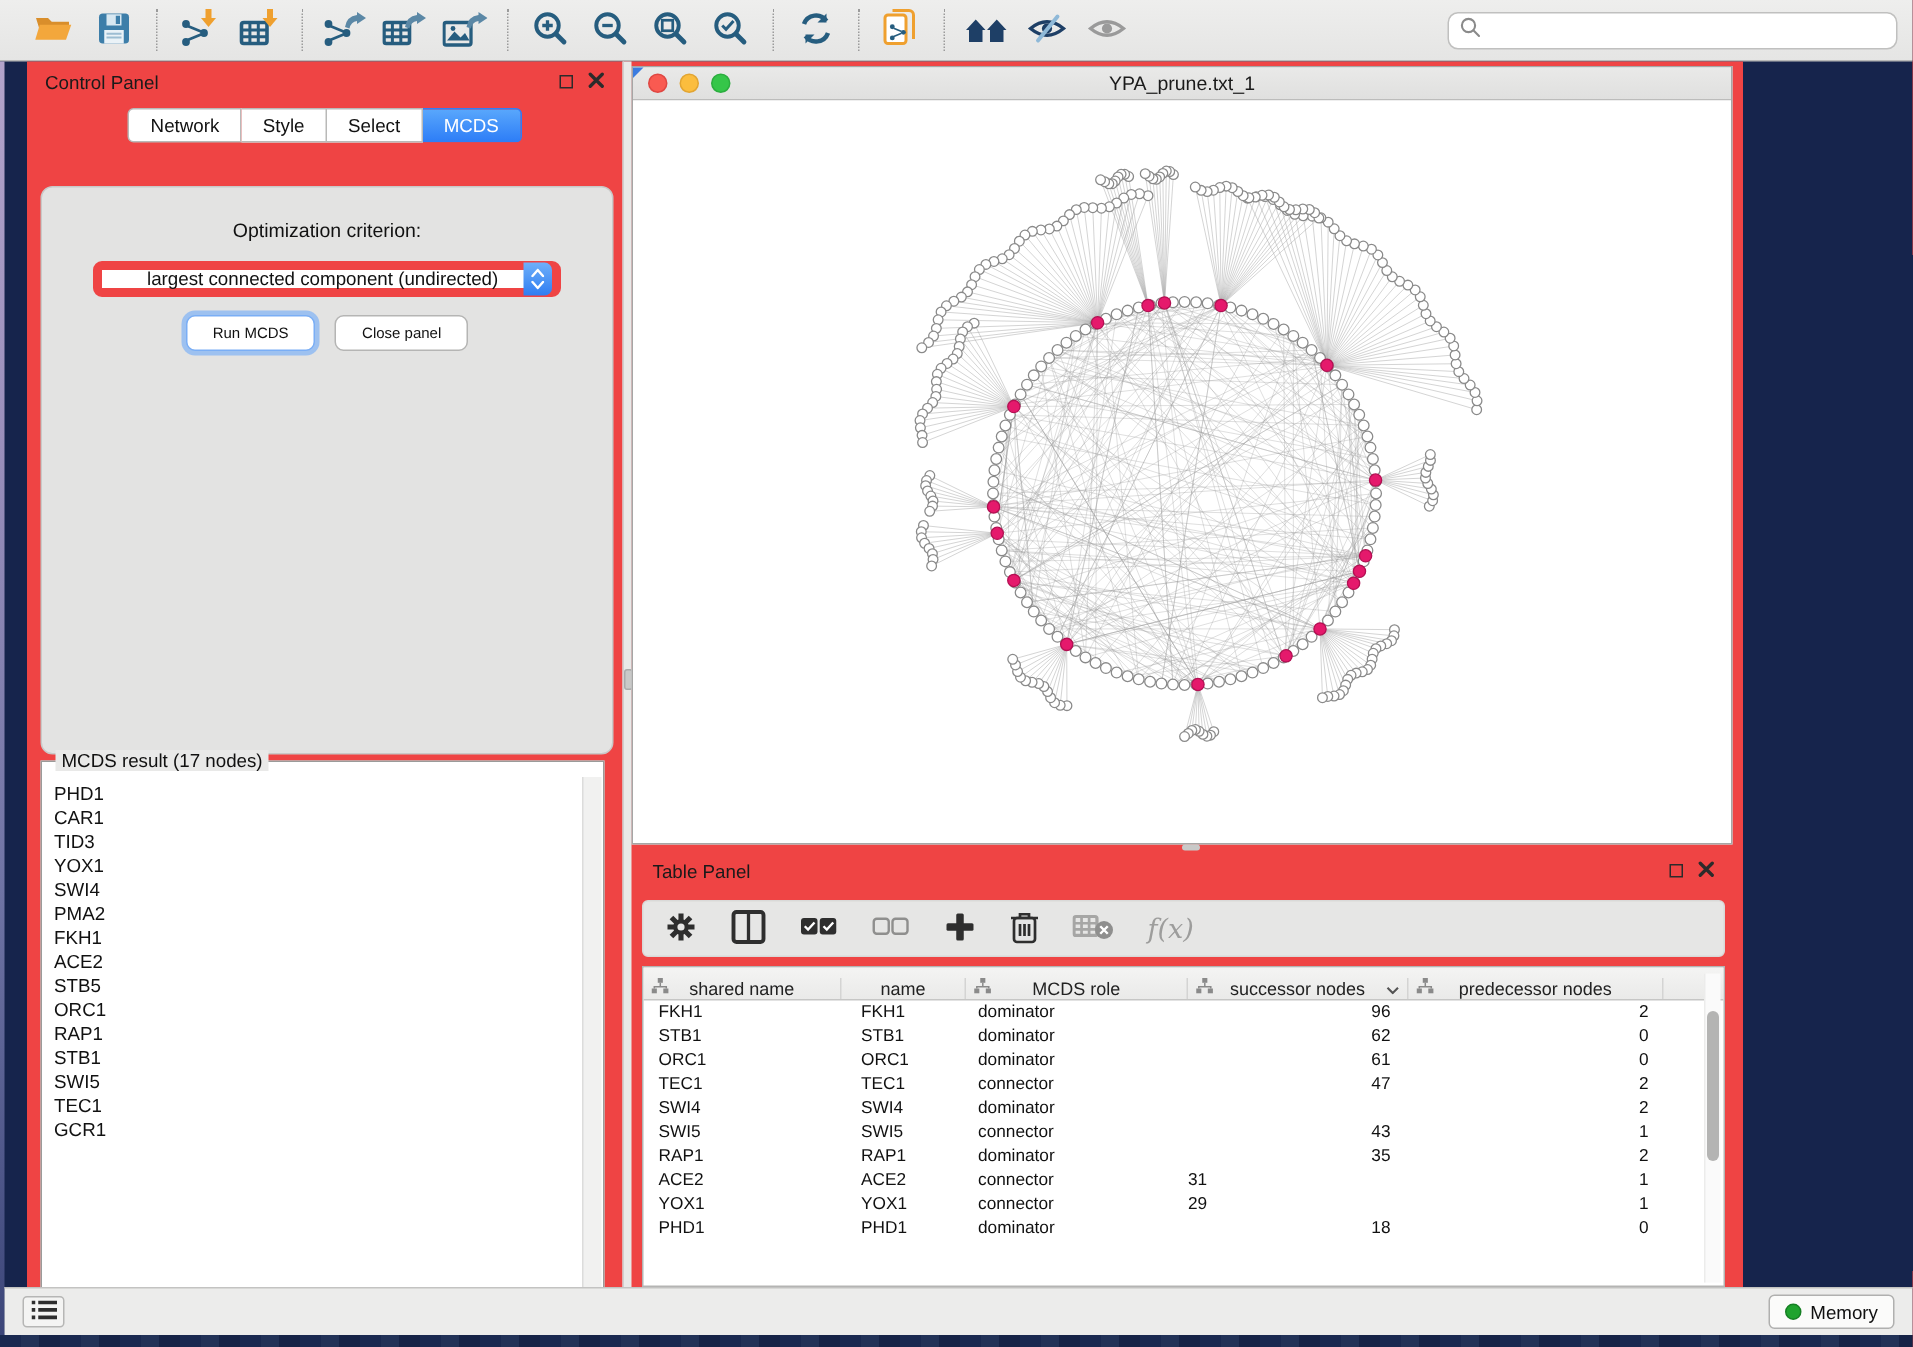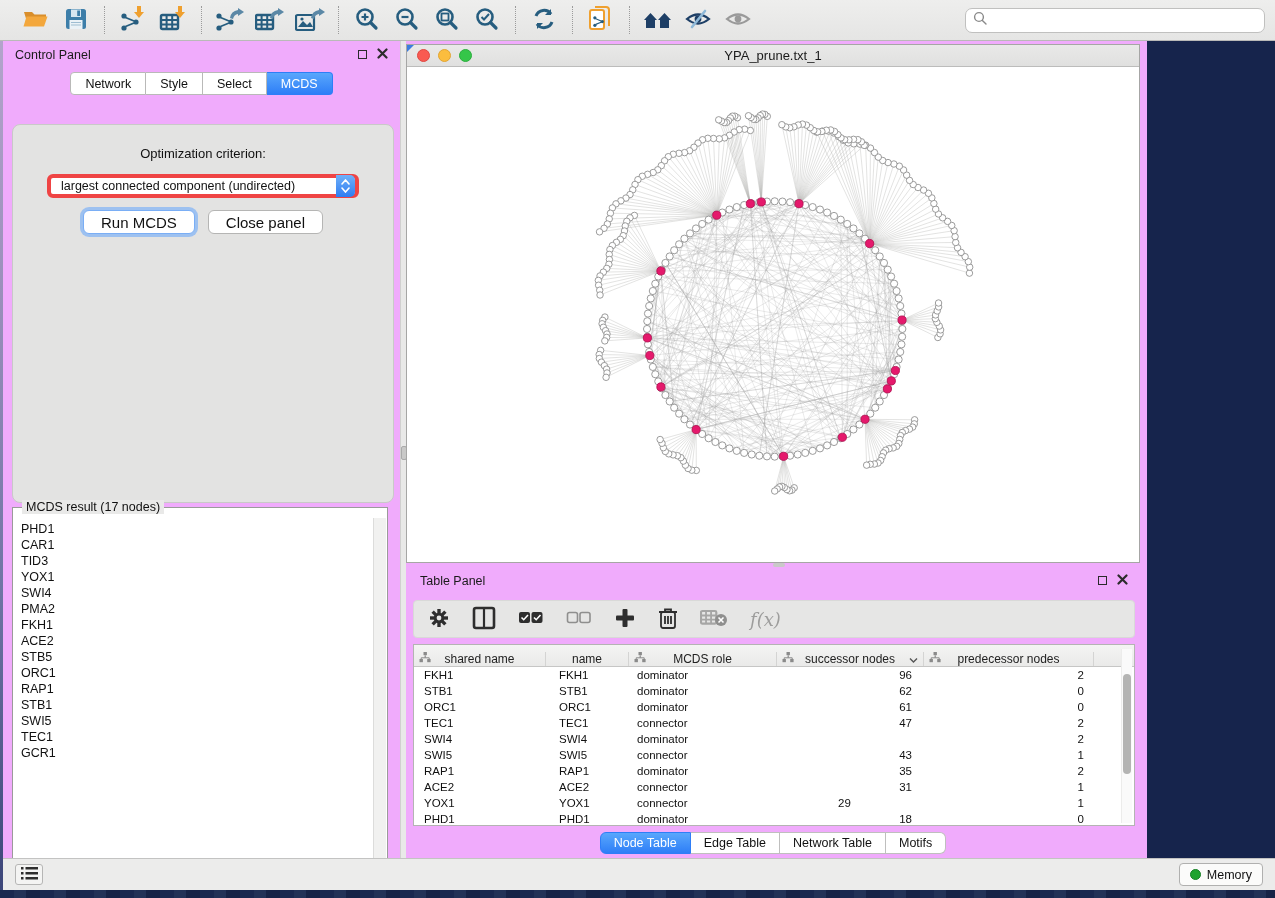--- a/index.html
+++ b/index.html
@@ -29,22 +29,22 @@
   .left-strip {
     position:absolute; left:0; top:41px; width:3px; height:849px;
     background:linear-gradient(#b3a4cb 0%, #9a8fbb 30%, #6f74a4 65%, #3c4679 100%);
   }
   .bottom-strip {
     position:absolute; left:0; top:890px; width:1275px; height:8px;
     background:repeating-linear-gradient(90deg,#1a2950 0 14px,#223257 14px 26px,#162346 26px 40px);
   }
   
   .content {
-    position:absolute; left:3px; top:41px; width:1144px; height:817px;
-    background:#f0abfc; display:flex;
+    position:absolute; left:18px; top:41px; width:1144px; height:817px;
+    background:#ef4444; display:flex;
   }
   
   .control-panel { width:397px; position:relative; }
   .panel-header { height:27px; display:flex; align-items:center; padding:0 12px; }
   .panel-header .ph-title { font-size:12.5px; color:#1a1a1a; }
   .panel-header .ph-icons { margin-left:auto; display:flex; gap:10px; align-items:center; }
   .float-box { width:9px; height:9px; border:1.5px solid #2b2b2b; display:inline-block; }
   .tabs-row { display:flex; justify-content:center; margin-top:4px; position:relative; z-index:2; }
   .tab {
     height:23px; padding:0 14px; background:#fff; border:1px solid #b9b9b8; border-left:none;
@@ -52,34 +52,34 @@
   }
   .tab:first-child { border-left:1px solid #b9b9b8; border-radius:4px 0 0 4px; }
   .tab:last-child { border-radius:0 4px 4px 0; }
   .tab.active { background:linear-gradient(#59a7fc,#2e7ef7); border-color:#2e7ef7; color:#fff; }
   .cp-inner {
     position:absolute; left:9px; right:6px; top:83px; height:379px;
     background:#e3e3e2; border:1px solid #c9c9c8; border-radius:8px;
   }
   .opt-label { text-align:center; margin-top:21px; font-size:13px; color:#111; }
   .opt-select {
-    margin:13px auto 0; width:312px; height:24px; background:#fff; border:4px solid #ef4444;
-    border-radius:6px; display:flex; align-items:center; position:relative;
+    margin:13px auto 0; width:312px; height:24px; background:#fff; border:6px solid #ef4444;
+    border-radius:6px; display:flex; align-items:center; position:relative;padding-left:20px;
   }
   .opt-select .sel-text { flex:1; padding:0 10px; font-size:12.5px; color:#111; white-space:nowrap; }
   .stepper {
     width:19px; height:22px; margin-right:0px; border-radius:0 5px 5px 0;
     background:linear-gradient(#6fb0f9,#2f7df2); display:flex; flex-direction:column;
     align-items:center; justify-content:center; gap:2px;
   }
   .stepper svg { display:block; }
   .btn-row { display:flex; justify-content:center; gap:13px; margin-top:12px; }
   .push-btn {
     height:24px; padding:0 17px; background:#fff; border:1px solid #b5b5b4; border-radius:6px;
-    font-size:15px; color:#111; display:flex; align-items:center;
+    font-size:10px; color:#111; display:flex; align-items:center;
   }
   .push-btn.focused { box-shadow:0 0 0 3px rgba(110,170,250,.6); border-color:#7aaef5; }
   
   .result-box {
     position:absolute; left:9px; top:466px; width:376px; height:372px;
     border:1px solid #9b9b9a; background:#fff;
   }
   .result-legend {
     position:absolute; left:9px; top:-8px; background:#e9e9e8; padding:0 4px; font-size:12.5px; color:#111;
   }
@@ -1448,48 +1448,42 @@
               <div class="dt-cell" style="width: 132px; text-align: left; padding-left: 10px;">RAP1</div>
               <div class="dt-cell" style="width: 83px; text-align: left; padding-left: 13px;">RAP1</div>
               <div class="dt-cell" style="width: 148px; text-align: left; padding-left: 8px;">dominator</div>
               <div class="dt-cell" style="width: 147px; text-align: right; padding-right: 12px;">35</div>
               <div class="dt-cell" style="width: 170px; text-align: right; padding-right: 10px;">2</div>
             </div>
             <div class="dt-row">
               <div class="dt-cell" style="width: 132px; text-align: left; padding-left: 10px;">ACE2</div>
               <div class="dt-cell" style="width: 83px; text-align: left; padding-left: 13px;">ACE2</div>
               <div class="dt-cell" style="width: 148px; text-align: left; padding-left: 8px;">connector</div>
-              <div class="dt-cell" style="width: 147px; text-align: right; padding-right: 12px;">31</div>
+              <div class="dt-cell" style="width: 147px; text-align: left; padding-right: 12px;">31</div>
               <div class="dt-cell" style="width: 170px; text-align: right; padding-right: 10px;">1</div>
             </div>
             <div class="dt-row">
               <div class="dt-cell" style="width: 132px; text-align: left; padding-left: 10px;">YOX1</div>
               <div class="dt-cell" style="width: 83px; text-align: left; padding-left: 13px;">YOX1</div>
               <div class="dt-cell" style="width: 148px; text-align: left; padding-left: 8px;">connector</div>
-              <div class="dt-cell" style="width: 147px; text-align: center; padding-right: 12px;">29</div>
+              <div class="dt-cell" style="width: 147px; text-align: left; padding-right: 12px;">29</div>
               <div class="dt-cell" style="width: 170px; text-align: right; padding-right: 10px;">1</div>
             </div>
             <div class="dt-row">
               <div class="dt-cell" style="width: 132px; text-align: left; padding-left: 10px;">PHD1</div>
               <div class="dt-cell" style="width: 83px; text-align: left; padding-left: 13px;">PHD1</div>
               <div class="dt-cell" style="width: 148px; text-align: left; padding-left: 8px;">dominator</div>
               <div class="dt-cell" style="width: 147px; text-align: right; padding-right: 12px;">18</div>
               <div class="dt-cell" style="width: 170px; text-align: right; padding-right: 10px;">0</div>
             </div>
           </div>
         <div class="dt-scroll">
             <div class="dt-thumb"></div>
           </div>
       </div>
-      <div class="tp-tabs" id="tp-tabs">
-          <div class="tp-tab active">Node Table</div>
-          <div class="tp-tab">Edge Table</div>
-          <div class="tp-tab">Network Table</div>
-          <div class="tp-tab">Motifs</div>
-        </div>
     </div>
   </div>
 </div>
 
 <div class="status-bar">
   <div class="menu-btn">
       <span id="menu-icon-slot"><svg width="17" height="13" viewBox="0 0 17 13" xmlns="http://www.w3.org/2000/svg">
           <g fill="#2e2e2e">
             <rect x="0" y="0" width="2.5" height="2.5"></rect>
             <rect x="4.5" y="0" width="12.5" height="2.5"></rect>

